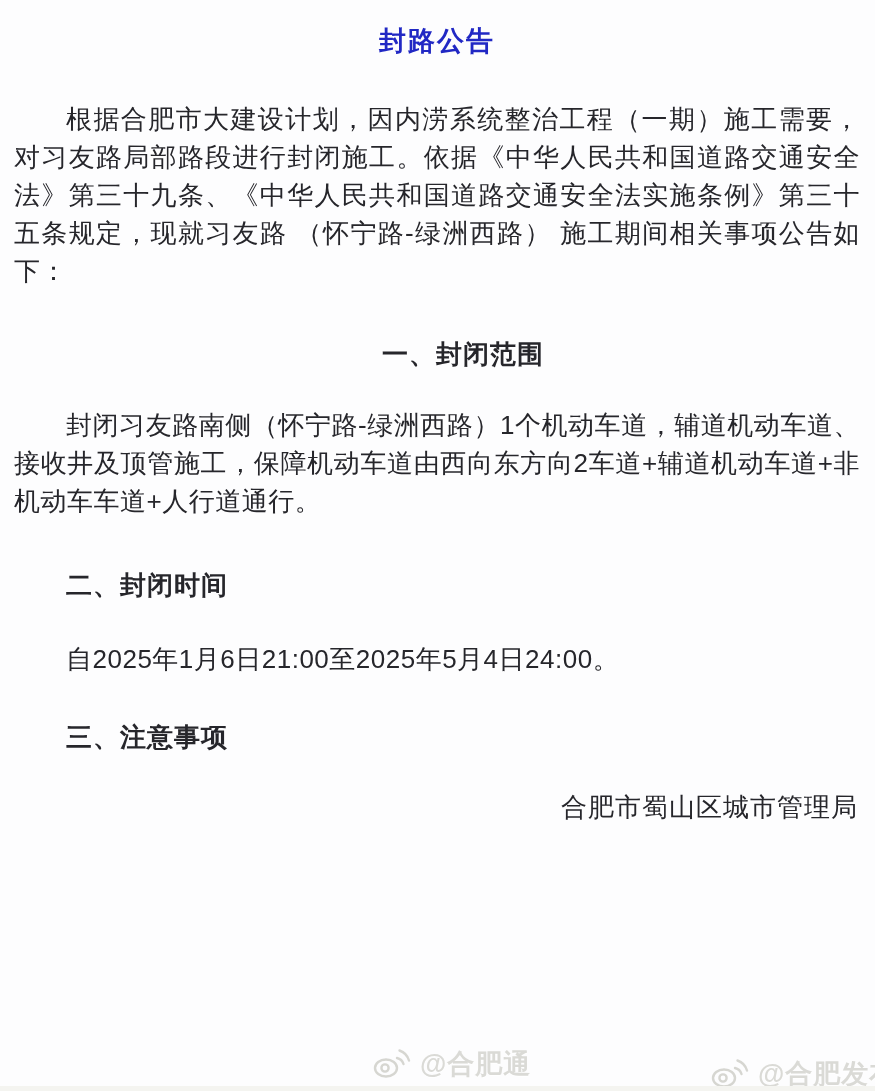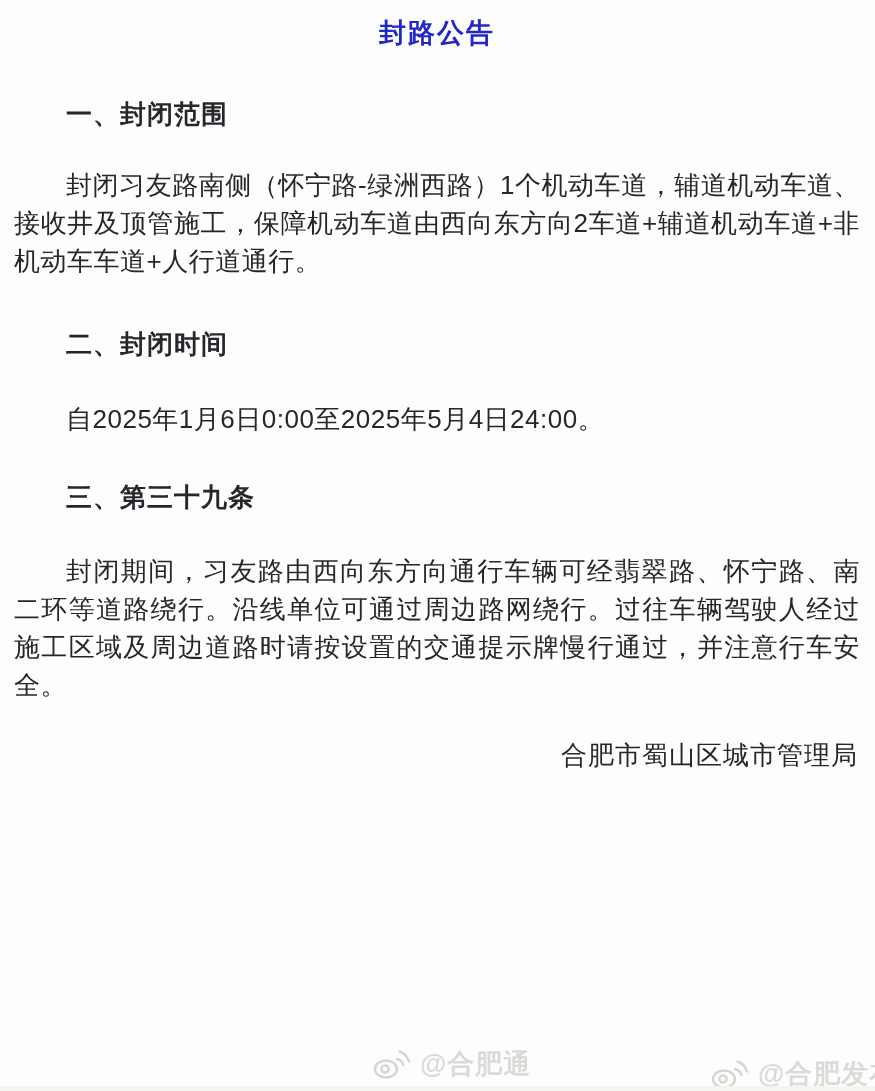--- a/index.html
+++ b/index.html
@@ -8,20 +8,21 @@
     background: #fdfdfe;
     position: relative;
     overflow: hidden;
     font-family: "Liberation Sans", sans-serif;
     color: #26262b;
   }
   .doc {
     position: absolute; inset: 0;
     padding: 16px 15px 0 14px;
     box-sizing: border-box;
+    margin-top: 8px;
   }
   .title {
     margin: 0;
     text-align: center;
     font-size: 27px;
     line-height: 34px;
     font-weight: 700;
     letter-spacing: 2px;
     color: #2128c4;
   }
@@ -34,23 +35,23 @@
     letter-spacing: 0.5px;
   }
   .intro   { margin-top: 42px; }
   .heading {
     font-size: 26px;
     line-height: 38px;
     font-weight: 700;
     margin: 0 0 0 52px;
     letter-spacing: 1px;
   }
-  .h1 { margin-top: 45px; }
+  .h1 { margin-top: 45px; text-align: center; }
   .b1 { margin-top: 33px; }
-  .h2 { margin-top: 46px; font-family: Liberation Serif, serif; }
+  .h2 { margin-top: 46px; }
   .b2 { margin-top: 36px; }
   .h3 { margin-top: 40px; }
   .b3 { margin-top: 36px; }
   .closing {
     margin-top: 38px;
     font-size: 26px;
     line-height: 38px;
     text-indent: 52px;
     letter-spacing: 1px;
   }
@@ -58,21 +59,20 @@
     margin-top: 32px;
     text-align: right;
     font-size: 26px;
     line-height: 38px;
     letter-spacing: 1px;
     padding-right: 2px;
   }
   .watermark {
     position: absolute;
     display: flex;
-    align-items: center;
     gap: 8px;
     font-size: 27px;
     font-weight: 700;
     letter-spacing: 1px;
     color: rgba(214, 214, 209, 0.9);
     text-shadow: 0 1px 0 rgba(255,255,255,0.9);
     white-space: nowrap;
   }
   .wm-left  { left: 372px; top: 1046px; }
   .wm-right { left: 710px; top: 1056px; }
@@ -89,29 +89,29 @@
     height: 5px;
     background: #f4f4f0;
   }
 </style>
 </head>
 <body>
 
 <div class="doc">
   <h1 class="title">封路公告</h1>
 
+  <p class="para intro">根据合肥市大建设计划，因内涝系统整治工程（一期）施工需要，对习友路局部路段进行封闭施工。依据《中华人民共和国道路交通安全法》第三十九条、《中华人民共和国道路交通安全法实施条例》第三十五条规定，现就习友路 （怀宁路-绿洲西路） 施工期间相关事项公告如下：</p>
 
   <div class="heading h1">一、封闭范围</div>
   <p class="para b1">封闭习友路南侧（怀宁路-绿洲西路）1个机动车道，辅道机动车道、接收井及顶管施工，保障机动车道由西向东方向2车道+辅道机动车道+非机动车车道+人行道通行。</p>
 
   <div class="heading h2">二、封闭时间</div>
-  <p class="para b2">自2025年1月6日0:00至2025年5月4日24:00。</p>
+  <p class="para b2">自2025年1月6日21:00至2025年5月4日24:00。</p>
 
-  <div class="heading h3">三、第三十九条</div>
-  <p class="para b3">封闭期间，习友路由西向东方向通行车辆可经翡翠路、怀宁路、南二环等道路绕行。沿线单位可通过周边路网绕行。过往车辆驾驶人经过施工区域及周边道路时请按设置的交通提示牌慢行通过，并注意行车安全。</p>
+  <div class="heading h3">三、注意事项</div>
 
 
   <div class="sign-block">
     <div>合肥市蜀山区城市管理局</div>
 
   </div>
 </div>
 
 <div class="watermark wm-left">
   <svg class="weibo-icon" viewBox="0 0 40 34" xmlns="http://www.w3.org/2000/svg">

